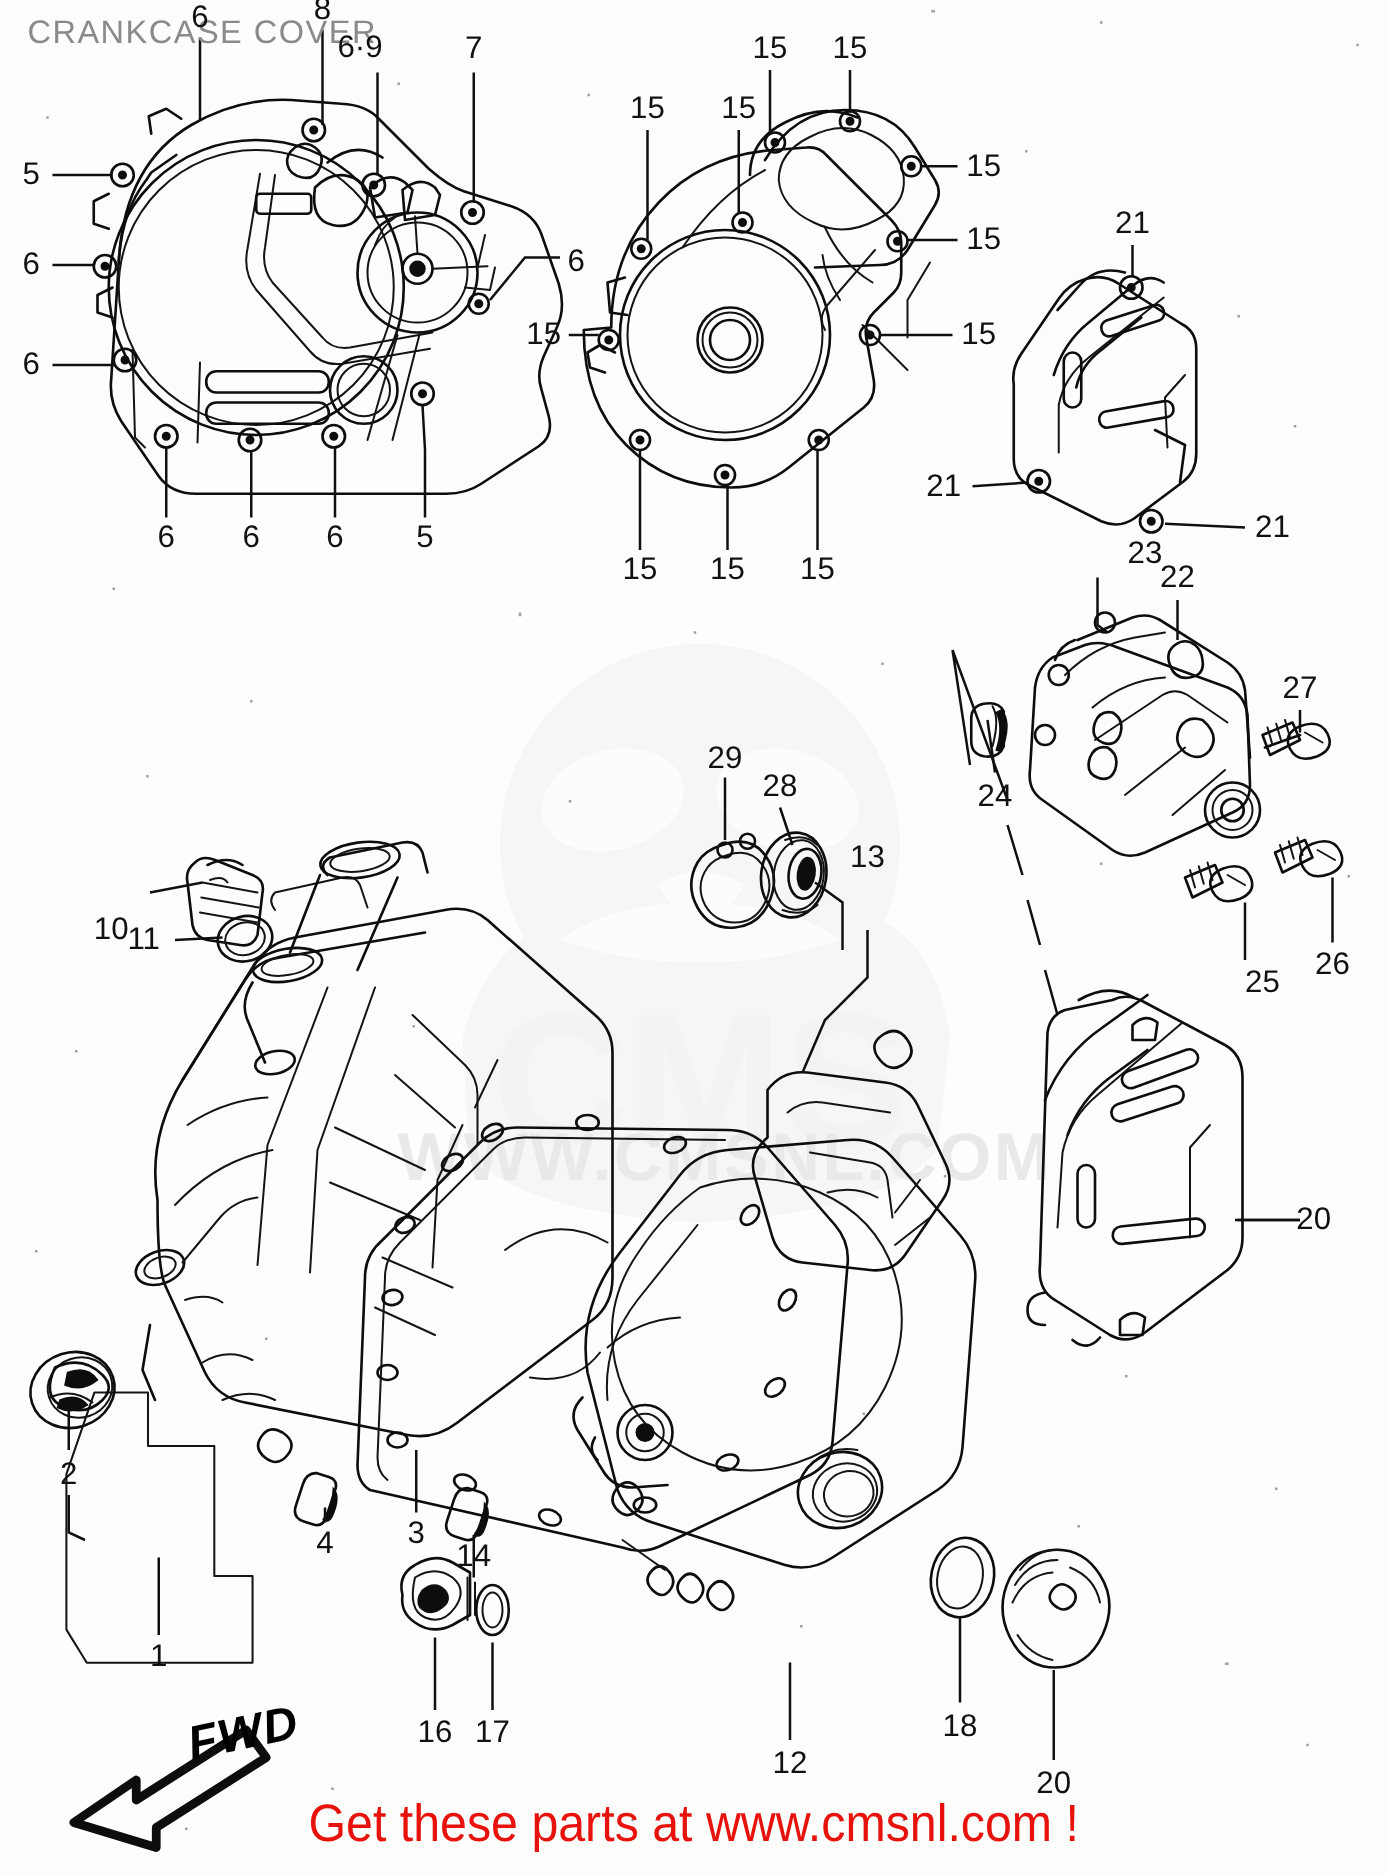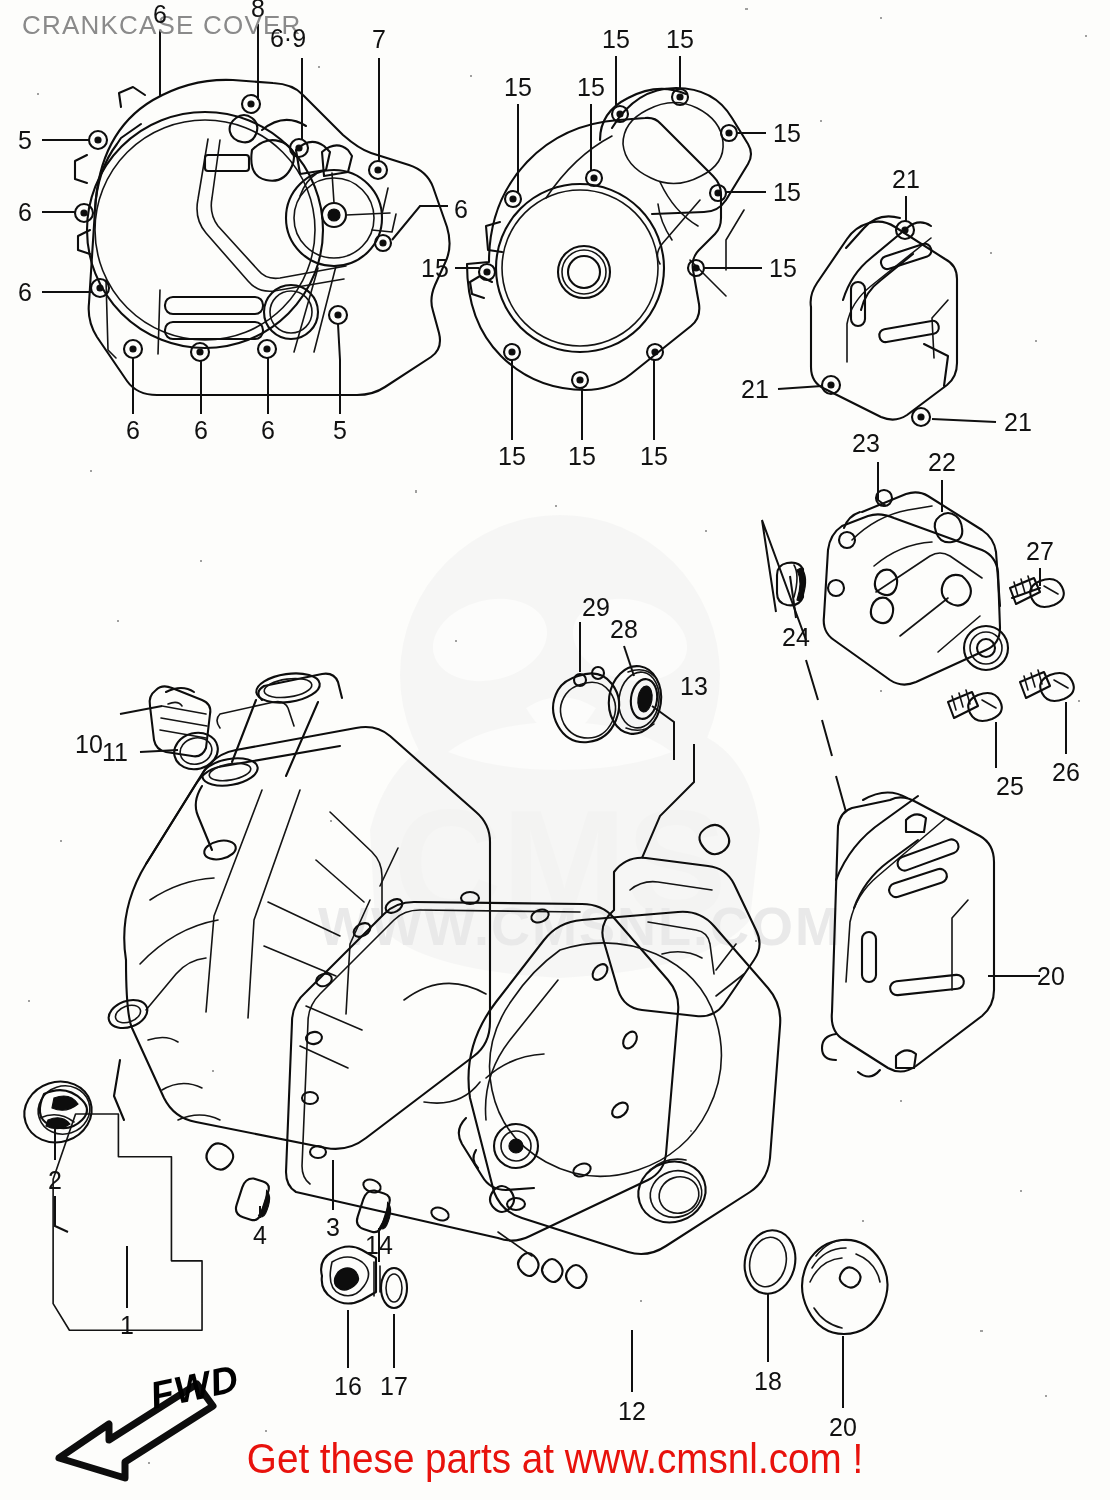--- a/index.html
+++ b/index.html
@@ -611,28 +611,28 @@
       <div class="callout" style="left: 787px; top: 133px;">15</div>
       <div class="callout" style="left: 787px; top: 192px;">15</div>
       <div class="callout" style="left: 783px; top: 268px;">15</div>
       <div class="callout" style="left: 435px; top: 268px;">15</div>
       <div class="callout" style="left: 512px; top: 456px;">15</div>
       <div class="callout" style="left: 582px; top: 456px;">15</div>
       <div class="callout" style="left: 654px; top: 456px;">15</div>
       <div class="callout" style="left: 906px; top: 179px;">21</div>
       <div class="callout" style="left: 755px; top: 389px;">21</div>
       <div class="callout" style="left: 1018px; top: 422px;">21</div>
-      <div class="callout" style="left: 866px; top: 443px;">23</div>
+      <div class="callout" style="left: 916px; top: 443px;">23</div>
       <div class="callout" style="left: 942px; top: 462px;">22</div>
       <div class="callout" style="left: 796px; top: 637px;">24</div>
       <div class="callout" style="left: 1040px; top: 551px;">27</div>
       <div class="callout" style="left: 1010px; top: 786px;">25</div>
       <div class="callout" style="left: 1066px; top: 772px;">26</div>
       <div class="callout" style="left: 1051px; top: 976px;">20</div>
-      <div class="callout" style="left: 580px; top: 607px; margin-left: 16px;">29</div>
+      <div class="callout" style="left: 580px; top: 607px;">29</div>
       <div class="callout" style="left: 624px; top: 629px;">28</div>
       <div class="callout" style="left: 694px; top: 686px;">13</div>
       <div class="callout" style="left: 89px; top: 744px;">10</div>
       <div class="callout" style="left: 115px; top: 752px;">11</div>
       <div class="callout" style="left: 55px; top: 1180px;">2</div>
       <div class="callout" style="left: 127px; top: 1325px;">1</div>
       <div class="callout" style="left: 260px; top: 1235px;">4</div>
       <div class="callout" style="left: 333px; top: 1227px;">3</div>
       <div class="callout" style="left: 379px; top: 1245px;">14</div>
       <div class="callout" style="left: 348px; top: 1386px;">16</div>

